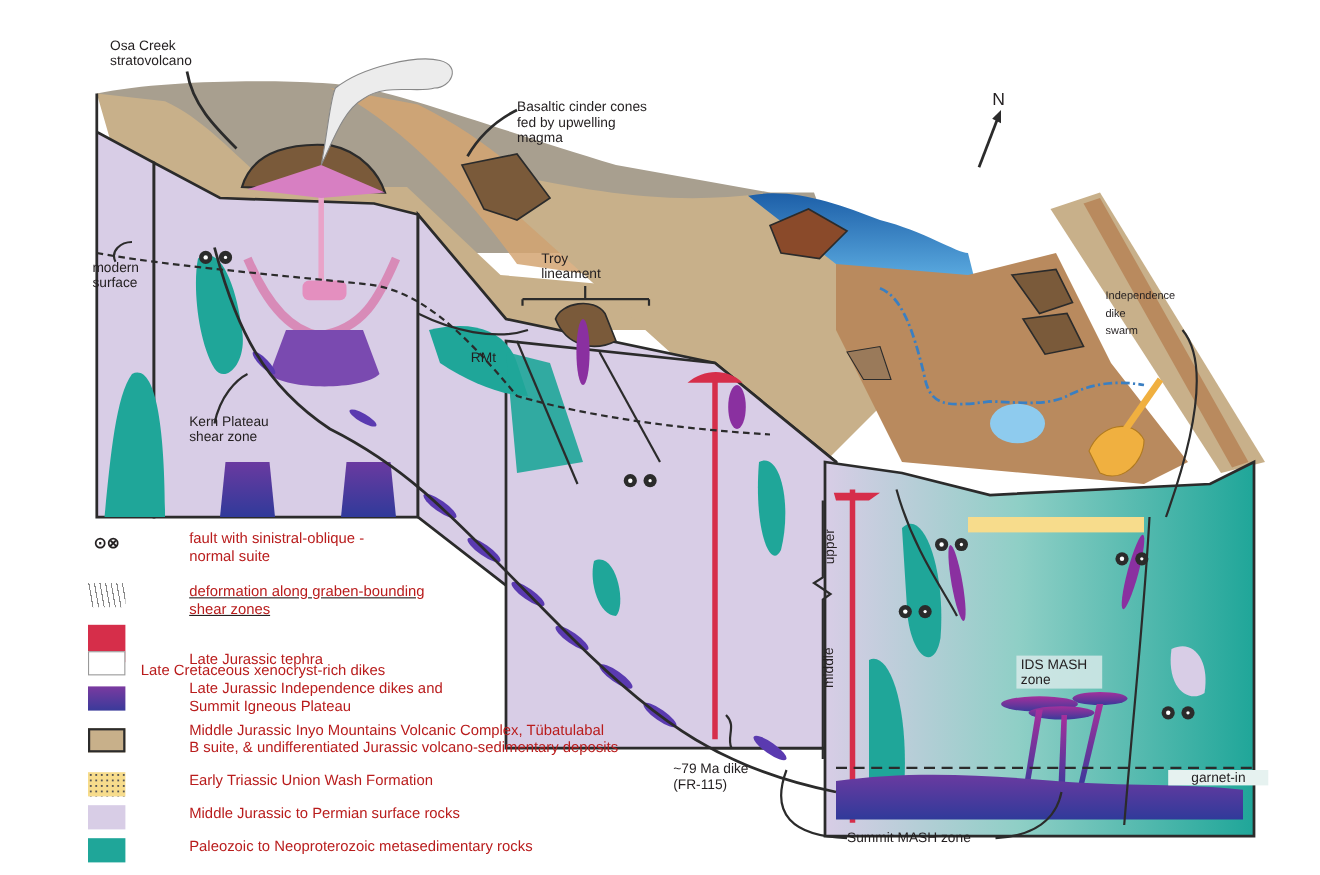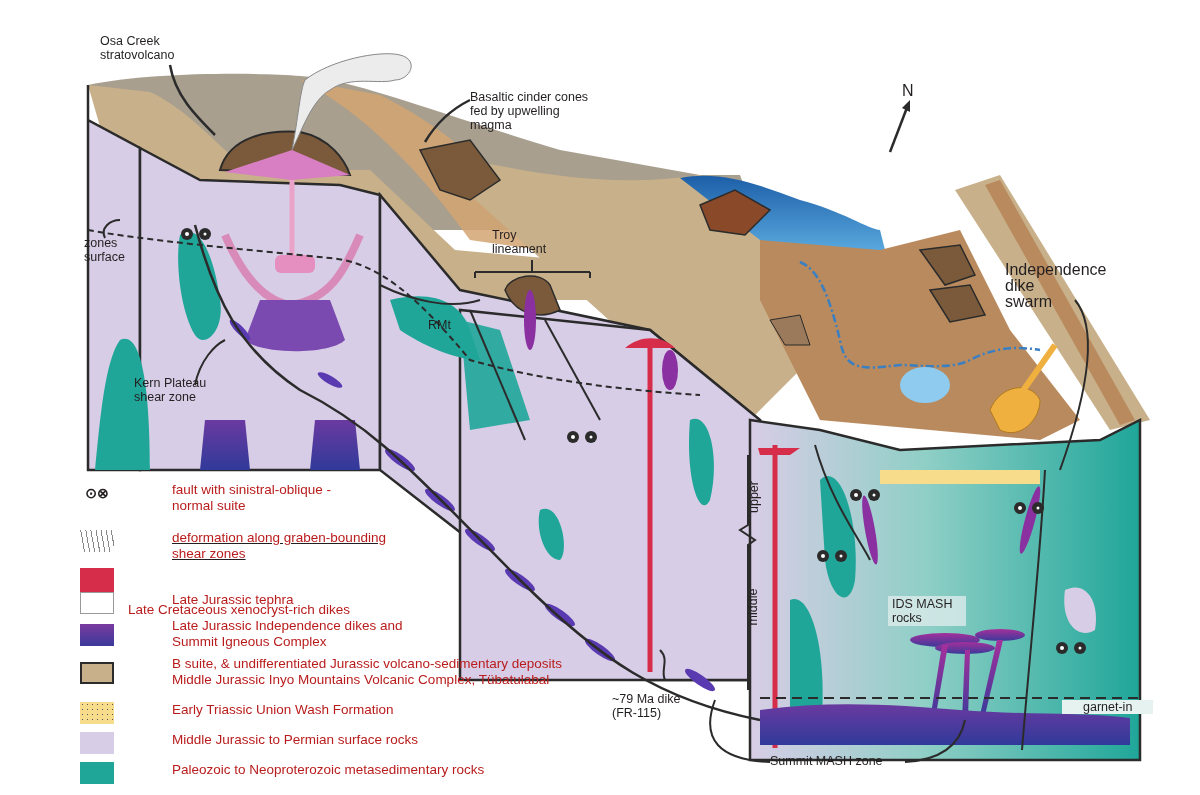--- a/index.html
+++ b/index.html
@@ -184,46 +184,46 @@
   <div>Osa Creek</div>
   <div>stratovolcano</div>
 </div>
 <div class="lbl" style="left:470px; top:90px; width:140px;">
   <div>Basaltic cinder cones</div>
   <div>fed by upwelling</div>
   <div>magma</div>
 </div>
 <div class="lbl" style="left:902px; top:84px; font-size:16px; width:14px;">N</div>
 <div class="lbl" style="left:84px; top:236px; width:56px;">
-  <div>zones</div>
+  <div>modern</div>
   <div>surface</div>
 </div>
 <div class="lbl" style="left:492px; top:228px; width:80px;">
   <div>Troy</div>
   <div>lineament</div>
 </div>
 <div class="lbl" style="left:428px; top:318px; width:30px;">RMt</div>
-<div class="lbl" style="left:134px; top:376px; width:100px;">
+<div class="lbl" style="left:147px; top:376px; width:100px;padding-left:25px;">
   <div>Kern Plateau</div>
   <div>shear zone</div>
 </div>
-<div class="lbl" style="left:1005px; top:262px; width:100px; font-size:16px; line-height:16px;">
+<div class="lbl" style="left:1005px; top:262px; width:100px; font-size:10px; line-height:16px;">
   <div>Independence</div>
   <div>dike</div>
   <div>swarm</div>
 </div>
 <div class="lbl" style="left:612px; top:692px; width:90px;">
   <div>~79 Ma dike</div>
   <div>(FR-115)</div>
 </div>
 <div class="vlbl" style="left:738px; top:490px;">upper</div>
 <div class="vlbl" style="left:735px; top:600px;">middle</div>
-<div class="lbl boxed" style="left:888px; top:596px; width:70px;">
+<div class="lbl boxed" style="left:924px; top:596px; width:70px;">
   <div>IDS MASH</div>
-  <div>rocks</div>
+  <div>zone</div>
 </div>
 <div class="lbl" style="left:1062px; top:700px; background:#e6f2f0; padding:0 21px;">garnet-in</div>
 <div class="lbl" style="left:770px; top:754px; width:135px;">Summit MASH zone</div>
 
 <div class="legend">
   <div class="legend-item" style="top:2px;">
     <div class="legend-swatch sw-fault">⊙⊗</div>
     <div class="legend-text">
       <div>fault with sinistral-oblique   -</div>
       <div>normal suite</div>
@@ -241,28 +241,28 @@
     <div class="legend-text">Late Cretaceous xenocryst-rich dikes</div>
   </div>
   <div class="legend-item" style="top:112px;text-align:right;">
     <div class="legend-swatch" style="background:#fff; border:1px solid #999;"></div>
     <div class="legend-text">Late Jurassic tephra</div>
   </div>
   <div class="legend-item" style="top:138px;">
     <div class="legend-swatch" style="background:linear-gradient(#7a3aa0,#3a3a9a); margin-top:6px;"></div>
     <div class="legend-text">
       <div>Late Jurassic Independence dikes and</div>
-      <div>Summit Igneous Complex</div>
+      <div>Summit Igneous Plateau</div>
     </div>
   </div>
   <div class="legend-item" style="top:176px;">
     <div class="legend-swatch" style="background:#c8b08a; border:2.5px solid #2b2b2b; margin-top:6px;"></div>
     <div class="legend-text">
+      <div>Middle Jurassic Inyo Mountains Volcanic Complex, Tübatulabal</div>
       <div>B suite, &amp; undifferentiated Jurassic volcano-sedimentary deposits</div>
-      <div>Middle Jurassic Inyo Mountains Volcanic Complex, Tübatulabal</div>
     </div>
   </div>
   <div class="legend-item" style="top:222px;">
     <div class="legend-swatch" style="background:#f7dc8c radial-gradient(#555 0.8px, transparent 1px) 0 0/5px 5px;"></div>
     <div class="legend-text">Early Triassic Union Wash Formation</div>
   </div>
   <div class="legend-item" style="top:252px;">
     <div class="legend-swatch" style="background:#d8cde6;"></div>
     <div class="legend-text">Middle Jurassic to Permian surface rocks</div>
   </div>

